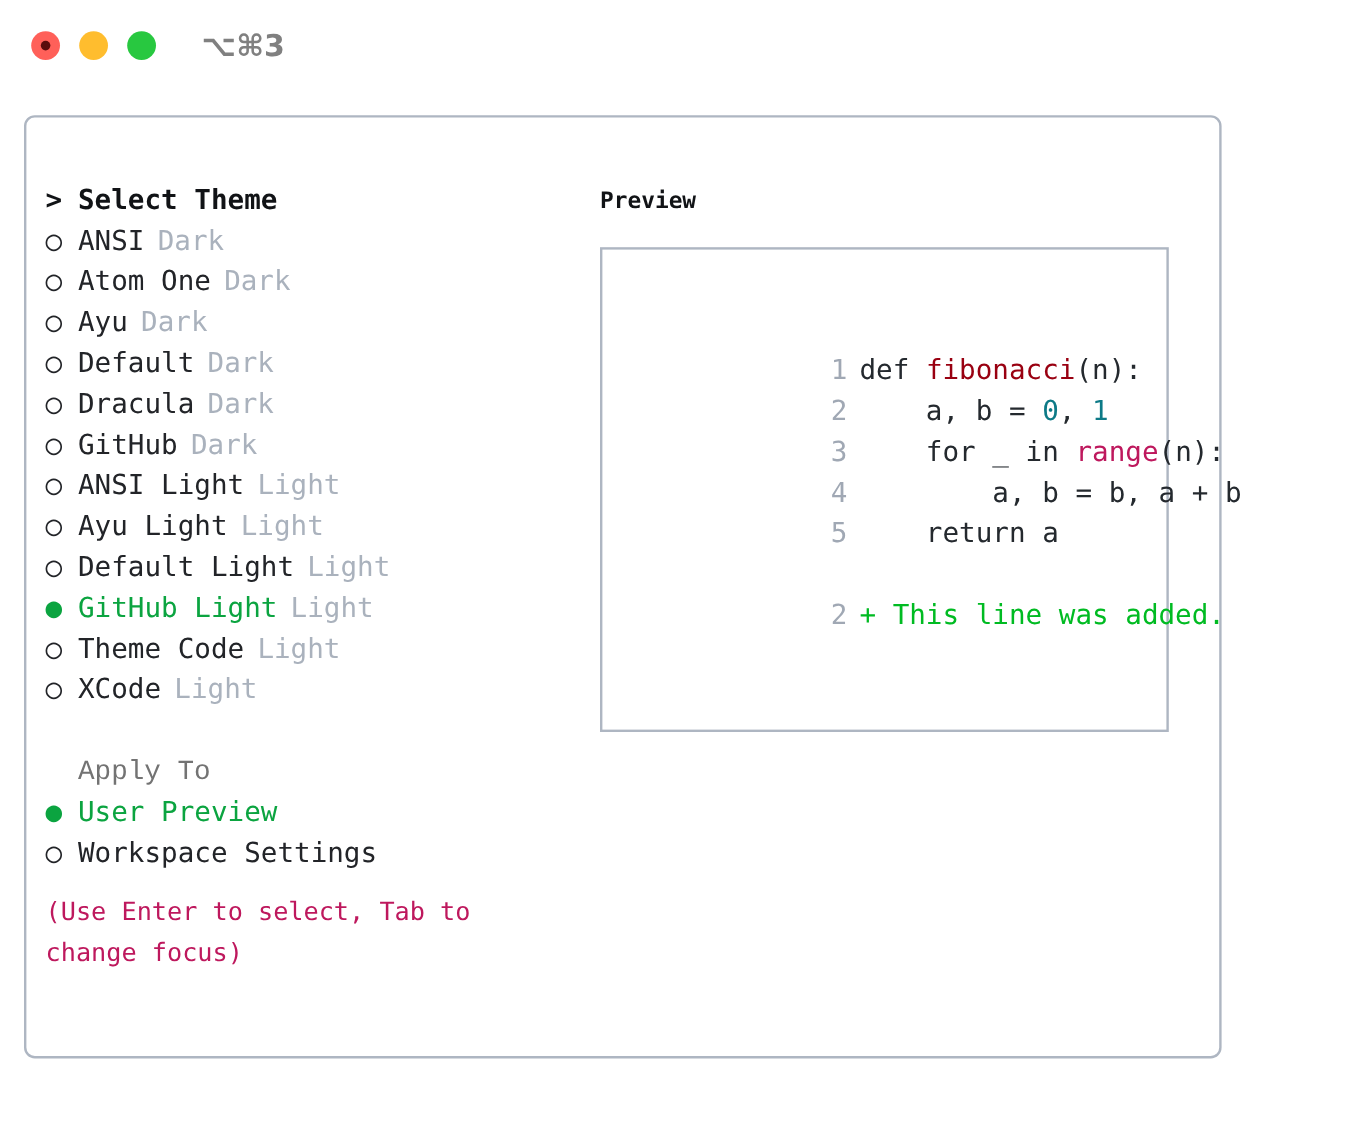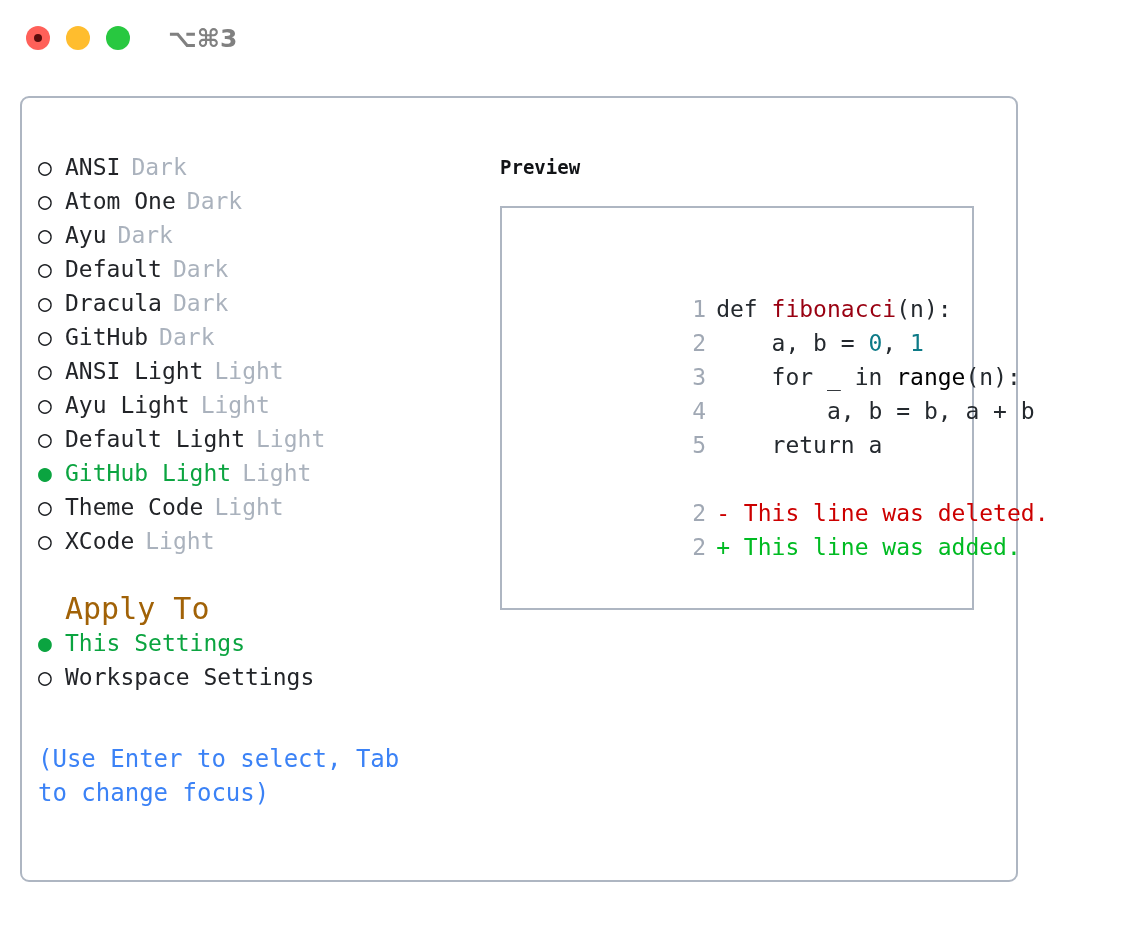--- a/index.html
+++ b/index.html
@@ -120,31 +120,32 @@
   .row.selected .marker {
     color: #0ba440;
   }
 
   .spacer { height: 34px; }
 
   #section-title {
     position: relative;
     height: 34px;
     line-height: 34px;
-    font-size: 30px;
-    color: #a16207;
+    font-size: 23px;
+    color: #737373;
     padding-left: 27px;
     white-space: nowrap;
+    font-family: Liberation Mono, monospace;
   }
 
   #hint {
-    margin-top: 48px;
-    font-size: 24px;
-    line-height: 34px;
-    color: #3b82f6;
+    margin-top: 15px;
+    font-size: 21px;
+    line-height: 34px;
+    color: #be185d;
     width: 400px;
   }
 
   
   #right-col {
     position: absolute;
     left: 478px;
     top: 52px;
     width: 500px;
   }
@@ -186,21 +187,21 @@
   .ln {
     display: inline-block;
     width: 22px;
     text-align: right;
     color: #a0a8b4;
     margin-right: 10px;
   }
 
   .tok-fn   { color: #990011; }
   .tok-num  { color: #0d7a87; }
-  .tok-call { color: #000000; text-align: right; }
+  .tok-call { color: #be185d; text-align: right; }
   .tok-plain{ color: #24292e; }
 
   .diff-gap { height: 34px; }
 
   .diff-ctx { color: #6e7681; }
   .diff-del { color: #cc0000; }
   .diff-add { color: #00bb22; text-align: right; }
 </style>
 </head>
 <body>
@@ -211,20 +212,23 @@
     <div class="light" id="light-close"></div>
     <div class="light" id="light-min"></div>
     <div class="light" id="light-max"></div>
     <div id="shortcut-label">⌥⌘3</div>
   </div>
 
   <div id="panel">
 
     <div id="left-col">
 
+      <div class="row header">
+        <span class="marker">&gt;</span><span class="label">Select Theme</span>
+      </div>
 
       <div class="row">
         <span class="marker">○</span><span class="label">ANSI</span><span class="suffix">Dark</span>
       </div>
       <div class="row">
         <span class="marker">○</span><span class="label">Atom One</span><span class="suffix">Dark</span>
       </div>
       <div class="row">
         <span class="marker">○</span><span class="label">Ayu</span><span class="suffix">Dark</span>
       </div>
@@ -254,21 +258,21 @@
       </div>
       <div class="row">
         <span class="marker">○</span><span class="label">XCode</span><span class="suffix">Light</span>
       </div>
 
       <div class="spacer"></div>
 
       <div id="section-title">Apply To</div>
 
       <div class="row selected">
-        <span class="marker">●</span><span class="label">This Settings</span>
+        <span class="marker">●</span><span class="label">User Preview</span>
       </div>
       <div class="row">
         <span class="marker">○</span><span class="label">Workspace Settings</span>
       </div>
 
       <div id="hint">(Use Enter to select, Tab to change focus)</div>
     </div>
 
     <div id="right-col">
       <div id="preview-title">Preview</div>
@@ -292,23 +296,20 @@
             <span class="ln">4</span><span class="tok-plain">        a, b = b, a + b</span>
           </div>
 
           <div class="code-line">
             <span class="ln">5</span><span class="tok-plain">    return a</span>
           </div>
 
           <div class="diff-gap"></div>
 
           <div class="code-line">
-            <span class="ln">2</span><span class="diff-del">- This line was deleted.</span>
-          </div>
-          <div class="code-line">
             <span class="ln">2</span><span class="diff-add">+ This line was added.</span>
           </div>
 
         </div>
       </div>
     </div>
 
   </div>
 </div>
 

